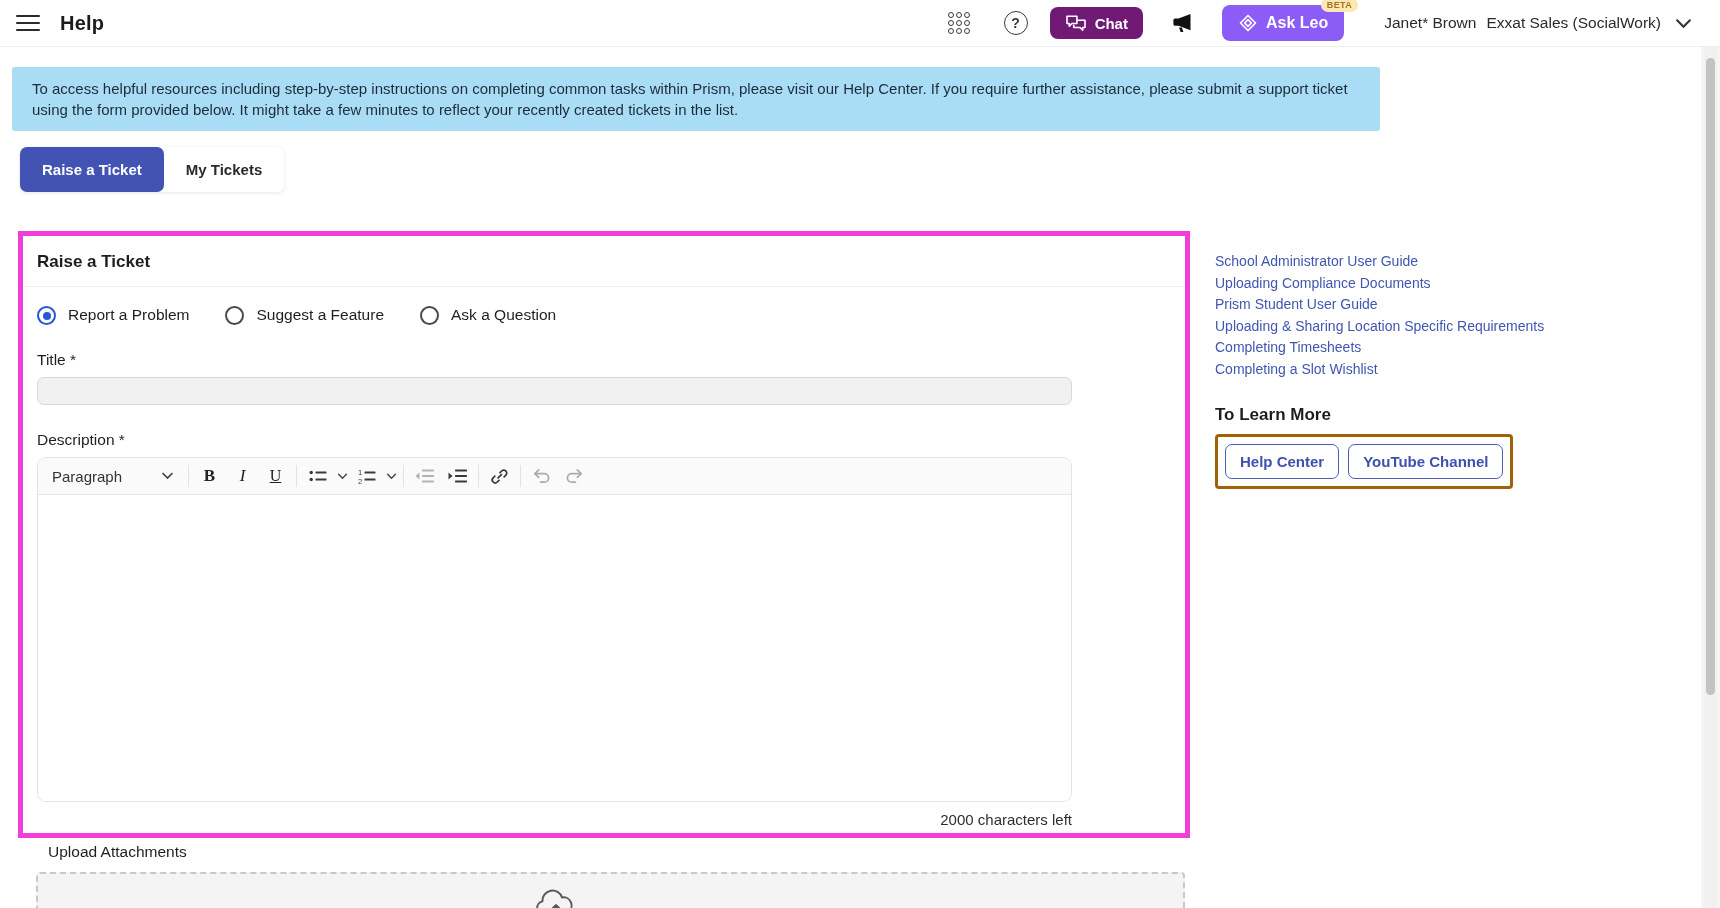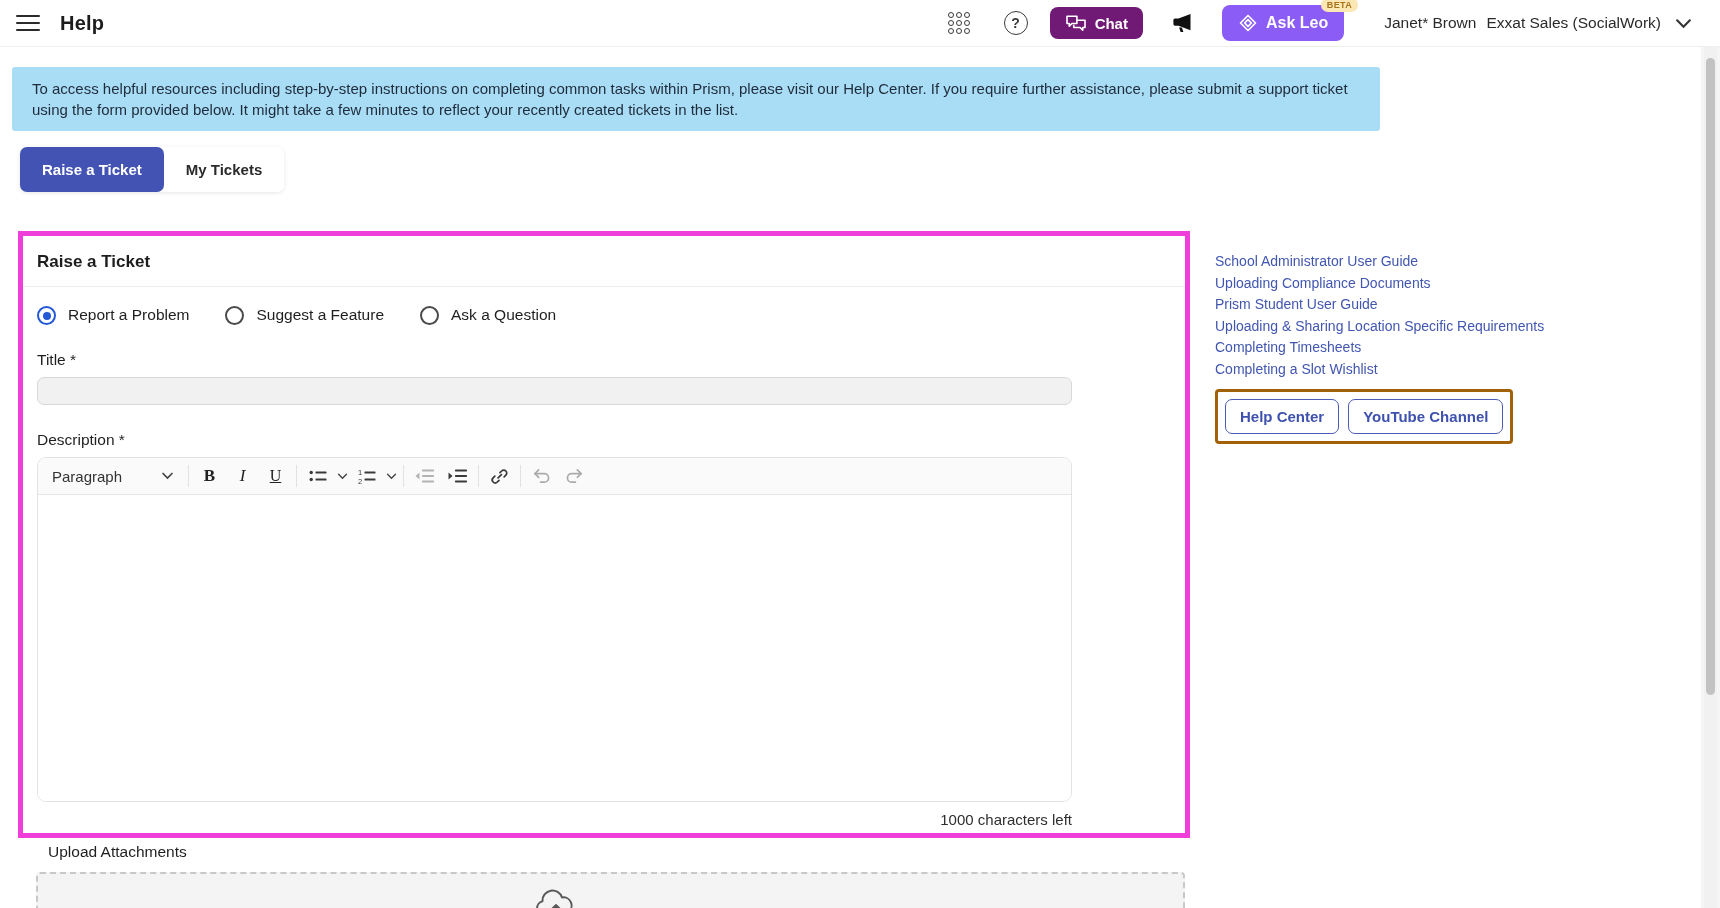--- a/index.html
+++ b/index.html
@@ -273,21 +273,21 @@
           <button class="tb-btn">
             <svg width="19" height="16" viewBox="0 0 20 17" fill="none" stroke="#ababab" stroke-width="1.8" stroke-linecap="round" stroke-linejoin="round">
               <path d="M13 2 L17 6 L13 10"></path>
                 <path d="M17 6 h-10 a4.5 4.5 0 0 0 0 9 h4"></path>
             </svg>
           </button>
         </div>
         <div class="editor-area" contenteditable="true" style=""></div>
       </div>
 
-      <div class="chars-left">1000 characters left</div>
+      <div class="chars-left">2000 characters left</div>
     </div>
   </div>
 
   <div class="upload-label">Upload Attachments</div>
   <div class="dropzone">
     <span>
       <svg width="42" height="34" viewBox="0 0 42 34" fill="none" stroke="#5a5a5a" stroke-width="2" stroke-linecap="round" stroke-linejoin="round">
         <path d="M12 27 H9 a7 7 0 0 1 -1.5 -13.8 A10 10 0 0 1 27 9.5 a8 8 0 0 1 6 14.5 H30"></path>
         <path d="M21 31 V17 M21 17 l-5 5 M21 17 l5 5"></path>
       </svg>
@@ -297,20 +297,21 @@
 
   <div class="sidebar">
     <div class="articles">
       <a>School Administrator User Guide</a>
       <a>Uploading Compliance Documents</a>
       <a>Prism Student User Guide</a>
       <a>Uploading &amp; Sharing Location Specific Requirements</a>
       <a>Completing Timesheets</a>
       <a>Completing a Slot Wishlist</a>
     </div>
+    <div class="learn-more-h">To Learn More</div>
     <div class="learn-box">
       <button class="learn-btn">Help Center</button>
       <button class="learn-btn">YouTube Channel</button>
     </div>
   </div>
 
   <div class="gutter"></div>
   <div class="scroll-track"></div>
   <div class="scroll-thumb"></div>
 

